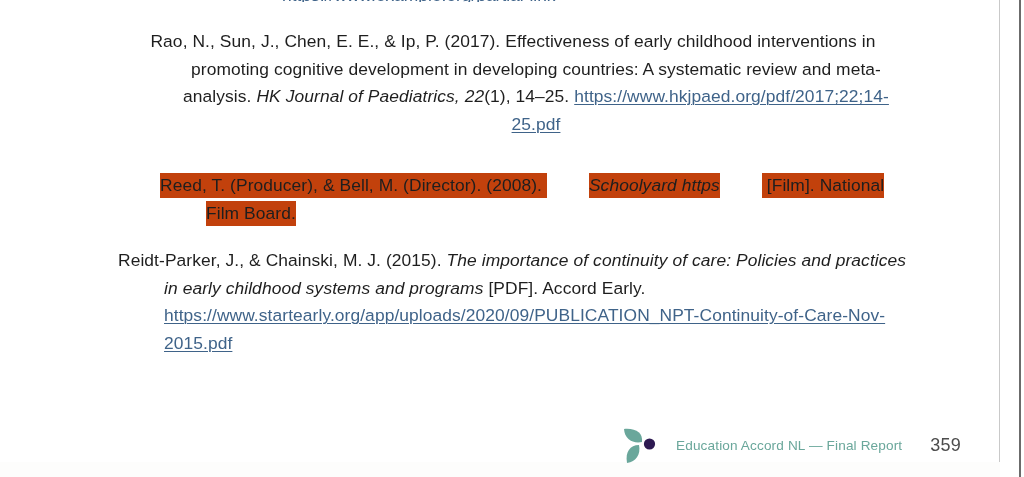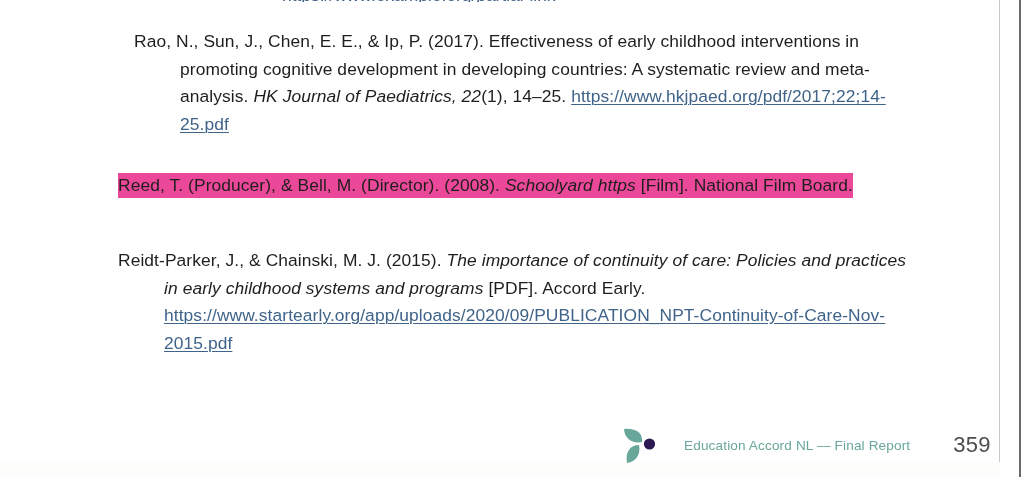--- a/index.html
+++ b/index.html
@@ -89,41 +89,42 @@
     top: -18px;
     width: 400px;
     height: 20px;
     overflow: hidden;
   }
   .ref-clipped .lnk {
     font-size: 17.4px;
     line-height: 27.5px;
   }
 
-  .ref-block-1 { position: absolute; left: 16px; top: 28px; }
+  .ref-block-1 { position: absolute; left: 0; top: 28px; text-align: center; }
   .ref-block-2 { position: absolute; left: 0; top: 153px; }
   .ref-block-3 { position: absolute; left: 0; top: 228px; }
 
   em, .it {
     font-style: italic;
   }
 
   .lnk {
     color: #3f6389;
     text-decoration: underline;
     text-underline-offset: 2px;
     text-decoration-thickness: 1px;
     cursor: pointer;
   }
 
   .hl {
-    background: #ec4899;
+    background: #c2410c;
     box-decoration-break: clone;
     -webkit-box-decoration-break: clone;
     padding: 2px 0 3px 0;
+    margin-left: 42px;
   }
 
   
   .footer {
     position: absolute;
     left: 620px;
     top: 420px;
     height: 50px;
     display: flex;
     align-items: center;
@@ -131,27 +132,27 @@
   .brand-logo {
     width: 40px;
     height: 44px;
     position: relative;
     flex: 0 0 auto;
   }
   .footer-label {
     font-size: 13.6px;
     color: #6aa79b;
     letter-spacing: 0.01em;
-    margin-left: 24px;
+    margin-left: 16px;
     white-space: nowrap;
   }
   .page-number {
-    font-size: 22px;
+    font-size: 18px;
     color: #4d4d4d;
-    margin-left: 43px;
+    margin-left: 28px;
     letter-spacing: 0.01em;
     text-align: center;
   }
 </style>
 </head>
 <body>
 
 <div class="screen">
 
   <div class="page-sheet">

